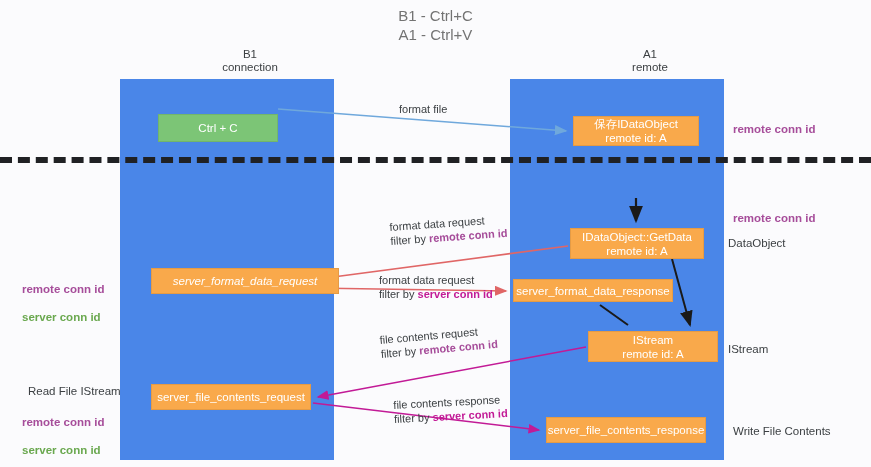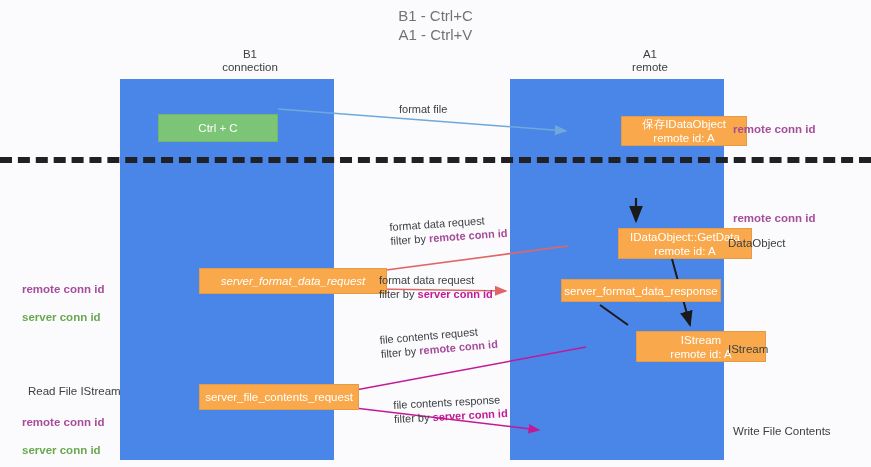--- a/index.html
+++ b/index.html
@@ -42,21 +42,21 @@
   
   .node{
     box-sizing:border-box;
     display:flex;flex-direction:column;
     align-items:center;justify-content:center;
     color:#ffffff;font-size:11.5px;line-height:14px;
     text-align:center;white-space:pre-line;
     border:1px solid rgba(0,0,0,.08);
   }
   .green{background:#7cc576;}
-  .orange{background:#f9a94b;margin-left:48px;}
+  .orange{background:#f9a94b;}
 
   #n-ctrlc   {left:158px;top:94px;  width:120px;height:28px;margin-top:20px;}
   #n-idoobj  {left:573px;top:116px; width:126px;height:30px;}
   #n-ctrlv   {left:578px;top:172px; width:116px;height:26px;}
   #n-getdata {left:570px;top:228px; width:134px;height:31px;}
   #n-sfdreq  {left:151px;top:268px; width:188px;height:26px;font-style:italic;}
   #n-sfdresp {left:513px;top:279px; width:160px;height:23px;}
   #n-istream {left:588px;top:331px; width:130px;height:31px;}
   #n-sfcreq  {left:151px;top:384px; width:160px;height:26px;}
   #n-sfcresp {left:546px;top:417px; width:160px;height:26px;}
@@ -144,20 +144,21 @@
   <div class="abs node green" id="n-ctrlc">Ctrl + C</div>
   <div class="abs node orange" id="n-idoobj">保存IDataObject
 remote id: A</div>
   <div class="abs node orange" id="n-getdata">IDataObject::GetData
 remote id: A</div>
   <div class="abs node orange" id="n-sfdreq">server_format_data_request</div>
   <div class="abs node orange" id="n-sfdresp">server_format_data_response</div>
   <div class="abs node orange" id="n-istream">IStream
 remote id: A</div>
   <div class="abs node orange" id="n-sfcreq">server_file_contents_request</div>
+  <div class="abs node orange" id="n-sfcresp">server_file_contents_response</div>
 
   <div class="abs elabel" id="el-formatlist">
     <span>format file</span>
   </div>
 
   <div class="abs elabel" id="el-fdreq">
     <div>format data request</div>
     <div>
       <span>filter by </span><span class="em purple">remote conn id</span>
     </div>

